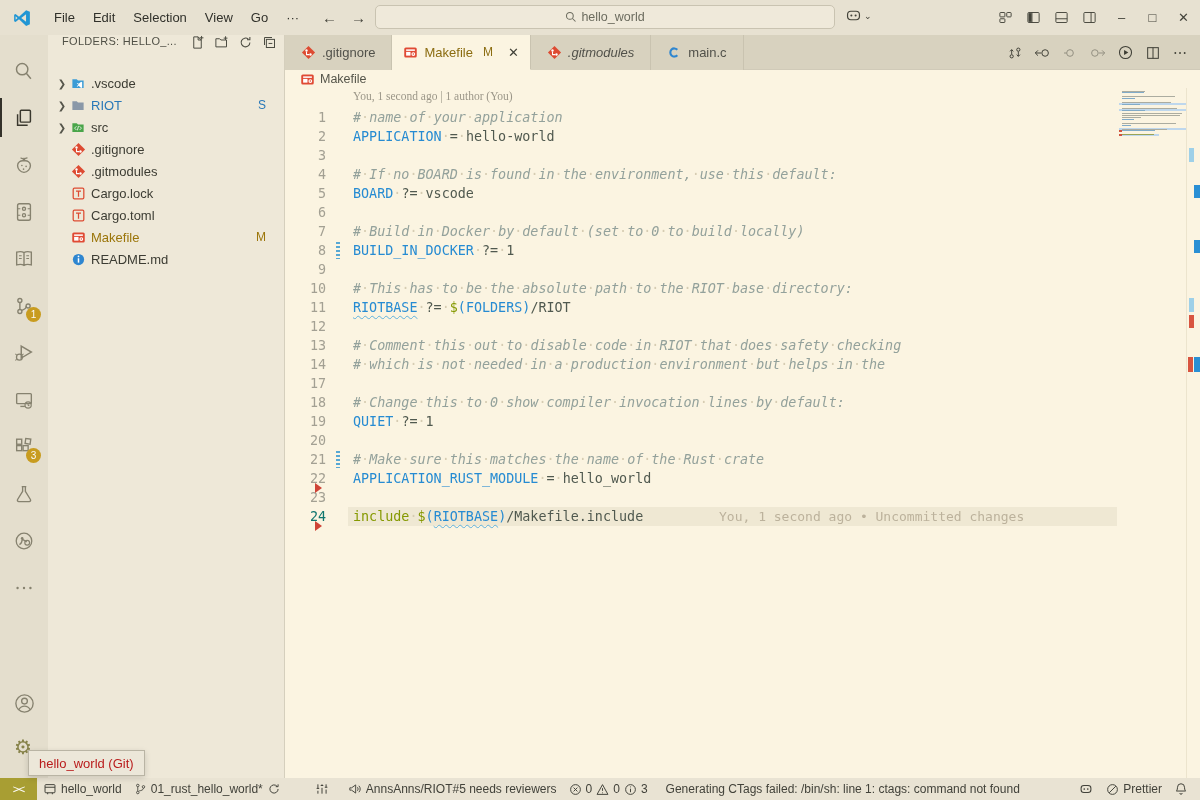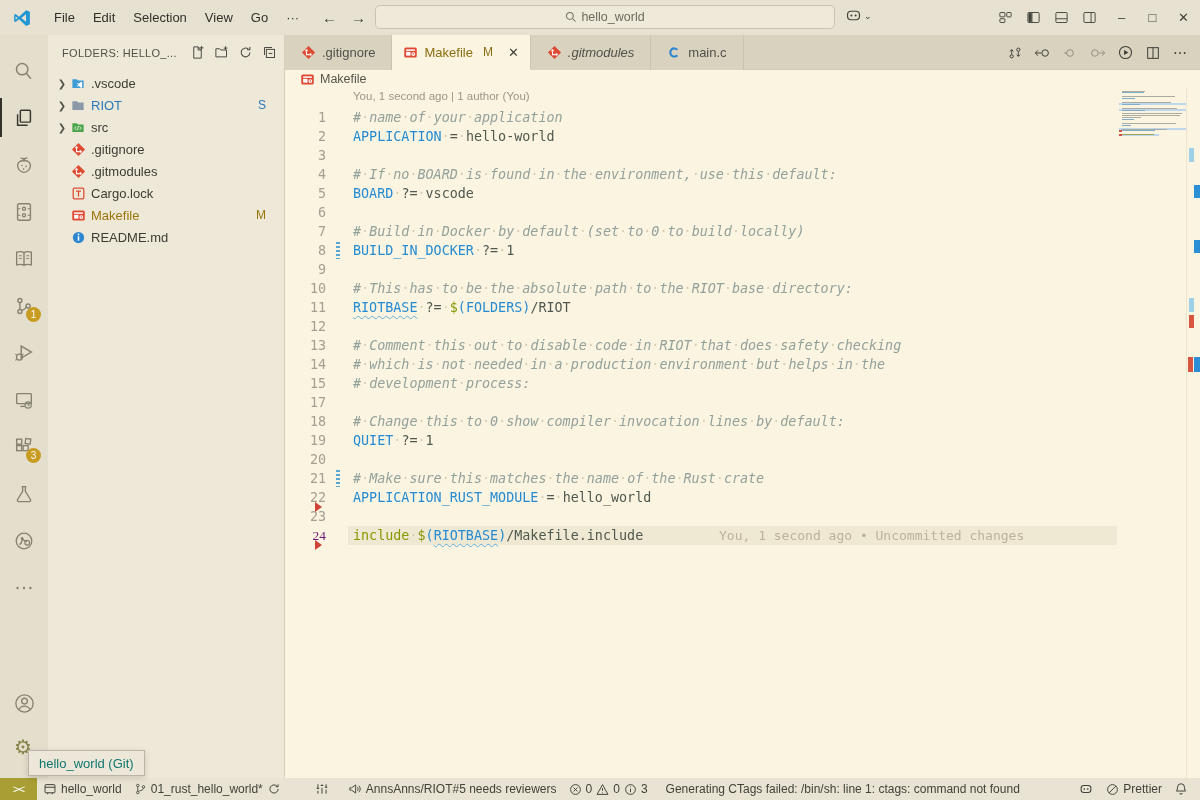--- a/index.html
+++ b/index.html
@@ -21,41 +21,41 @@
 
 .activitybar{width:48px;background:#e4decd;position:relative;display:flex;flex-direction:column;align-items:center;padding-top:12px}
 .ab-item{width:48px;height:47px;display:flex;align-items:center;justify-content:center;position:relative;opacity:.85}
 .ab-item.active{opacity:1}
 .ab-item.active:before{content:"";position:absolute;left:0;top:4px;bottom:4px;width:2px;background:#33312a}
 .ab-badge{position:absolute;right:7px;bottom:7px;min-width:15px;height:15px;border-radius:8px;background:#c49102;color:#fff;font-size:10px;display:flex;align-items:center;justify-content:center;padding:0 3px}
 .ab-bottom{position:absolute;bottom:4px;left:0;width:48px;display:flex;flex-direction:column;align-items:center}
 .gear-glyph{font-size:20px;color:#87834a;line-height:1}
 
 .sidebar{width:237px;background:#eee8d8;border-right:1px solid #d5cfbd;position:relative;font-size:13px}
-.sb-header{display:flex;align-items:center;height:35px;padding-left:14px;color:#505046}
+.sb-header{display:flex;height:35px;padding-left:14px;color:#505046}
 .sb-title{font-size:11px;color:#505046;letter-spacing:.3px}
 .sb-actions{display:flex;gap:9px;margin-left:13px}
 .tree{margin-top:2px}
 .tree-row{height:22px;display:flex;align-items:center;position:relative;padding-left:6px}
 .tree-row .chev{width:16px;color:#55554b;font-size:10px;text-align:center;flex:none}
 .tree-row .ticon{width:16px;height:16px;margin-right:5px;flex:none;display:flex;align-items:center;justify-content:center}
 .tree-row .tlabel{white-space:nowrap}
 .tree-row .tbadge{position:absolute;right:18px;font-size:12px}
 
 .editor-col{flex:1;display:flex;flex-direction:column;position:relative;background:#fbf4e1}
 .tabbar{height:35px;background:#d8d2bf;display:flex;position:relative;border-bottom:1px solid #d0cab8;flex:none}
 .tab{height:35px;display:flex;align-items:center;padding:0 16px;gap:6px;border-right:1px solid #c9c3b0;background:#d8d2bf;color:#51514a;font-size:13px}
 .tab.active{background:#fbf4e1;color:#8b6c10;border-bottom:1px solid #fbf4e1;margin-bottom:-1px;padding:0 11px}
 .tab .tabm{font-size:12px;margin-left:4px}
 .tab .tabx{margin-left:9px;color:#3f3f36;font-size:13px}
 .editor-actions{position:absolute;right:12px;top:0;height:35px;display:flex;align-items:center;gap:11px}
 .breadcrumb{height:18px;display:flex;align-items:center;padding-left:15px;gap:5px;color:#55554a;font-size:12.5px;flex:none}
 
 .codearea{flex:1;position:relative;font-family:"DejaVu Sans Mono",monospace;font-size:13.4px}
-.codelens{position:absolute;left:68px;top:2px;color:#9b9688;font-size:11.5px;font-family:Liberation Sans, sans-serif}
+.codelens{position:absolute;left:68px;top:2px;color:#9b9688;font-size:11.5px;font-family:Liberation Serif, serif}
 .lines{position:absolute;top:19.5px;left:0;right:0}
 .cline{height:19px;display:flex;position:relative;line-height:19px}
 .gut{width:41px;text-align:right;color:#a3a093;flex:none;position:relative;z-index:2}
 .ccontent{padding-left:27px;white-space:pre;position:relative;z-index:2}
 .tok-c{color:#93a19b;font-style:italic}
 .tok-v{color:#268bd2}
 .tok-vu{color:#268bd2;text-decoration:underline wavy #5eb1dd 1px;text-underline-offset:3px}
 .tok-o{color:#50594f}
 .tok-k{color:#859900}
 .tok-p{color:#268bd2}
@@ -67,21 +67,21 @@
 .minimap{position:absolute;right:14px;top:2px;width:67px;z-index:4}
 .mm-row{position:absolute}
 .ruler{position:absolute;right:0;top:0;width:14px;bottom:0;border-left:1px solid #ece4cd}
 .ruler .mark{position:absolute}
 
 .statusbar{height:22px;background:#e9e3d3;display:flex;align-items:center;font-size:12px;color:#42423a;position:relative}
 .st-item{display:flex;align-items:center;gap:4px;padding:0 6px;height:22px}
 .st-remote{background:#a89e33;color:#fff;width:37px;justify-content:center;padding:0;font-size:11.5px;letter-spacing:-1px}
 .st-right{position:absolute;right:6px;display:flex;align-items:flex-end}
 
-.tooltip{position:absolute;left:28px;top:750px;height:26px;background:#ece7d9;border:1px solid #b9b4a4;box-shadow:0 2px 6px rgba(0,0,0,.15);display:flex;align-items:center;padding:0 10px;font-size:13px;color:#0f766e;z-index:10}
+.tooltip{position:absolute;left:28px;top:750px;height:26px;background:#ece7d9;border:1px solid #b9b4a4;box-shadow:0 2px 6px rgba(0,0,0,.15);display:flex;align-items:center;padding:0 10px;font-size:13px;color:#b91c1c;z-index:10}
 .gear-peek{position:absolute;left:14px;top:737px;z-index:5}
 </style>
 </head>
 <body>
 
 <div class="titlebar">
   <svg class="logo" width="18" height="18" viewBox="0 0 24 24">
       <path fill="#2196d4" d="M17.5 1.5 8 10.2 3.4 6.7 1.5 7.6v8.8l1.9.9L8 13.8l9.5 8.7 5-2.1V3.6zM17.4 7v10L11 12zM3.5 9.7l2.6 2.3-2.6 2.3z"></path>
     </svg>
   <div class="menus" id="menus">
@@ -338,20 +338,30 @@
               <rect x="3.5" y="3.5" width="17" height="17" rx="2" fill="none" stroke="#dd4b32" stroke-width="2"></rect>
               <path d="M8 8h8M12 8v9" stroke="#dd4b32" stroke-width="2"></path>
             </svg>
           </span>
           <span class="tlabel">Cargo.lock</span>
         </div>
         <div class="tree-row">
           <span class="chev"></span>
           <span class="ticon">
             <svg width="15" height="15" viewBox="0 0 24 24">
+              <rect x="3.5" y="3.5" width="17" height="17" rx="2" fill="none" stroke="#dd4b32" stroke-width="2"></rect>
+              <path d="M8 8h8M12 8v9" stroke="#dd4b32" stroke-width="2"></path>
+            </svg>
+          </span>
+          <span class="tlabel">Cargo.toml</span>
+        </div>
+        <div class="tree-row">
+          <span class="chev"></span>
+          <span class="ticon">
+            <svg width="15" height="15" viewBox="0 0 24 24">
               <rect x="2" y="4" width="20" height="16" rx="2.5" fill="#e04a34"></rect>
               <rect x="5" y="7" width="14" height="2.4" fill="#fff"></rect>
               <rect x="5" y="11" width="7" height="6" fill="#fff"></rect>
               <circle cx="16.5" cy="14.5" r="3" fill="#fff"></circle>
               <circle cx="16.5" cy="14.5" r="1.2" fill="#e04a34"></circle>
             </svg>
           </span>
           <span class="tlabel" style="color: rgb(155, 117, 9);">Makefile</span>
           <span class="tbadge" style="color: rgb(155, 117, 9);">M</span>
         </div>
@@ -528,24 +538,20 @@
           </div>
           <div class="cline">
             <div class="gut">13</div>
             <div class="ccontent"><span class="tok-c">#</span><span class="ws">·</span><span class="tok-c">Comment</span><span class="ws">·</span><span class="tok-c">this</span><span class="ws">·</span><span class="tok-c">out</span><span class="ws">·</span><span class="tok-c">to</span><span class="ws">·</span><span class="tok-c">disable</span><span class="ws">·</span><span class="tok-c">code</span><span class="ws">·</span><span class="tok-c">in</span><span class="ws">·</span><span class="tok-c">RIOT</span><span class="ws">·</span><span class="tok-c">that</span><span class="ws">·</span><span class="tok-c">does</span><span class="ws">·</span><span class="tok-c">safety</span><span class="ws">·</span><span class="tok-c">checking</span></div>
           </div>
           <div class="cline">
             <div class="gut">14</div>
             <div class="ccontent"><span class="tok-c">#</span><span class="ws">·</span><span class="tok-c">which</span><span class="ws">·</span><span class="tok-c">is</span><span class="ws">·</span><span class="tok-c">not</span><span class="ws">·</span><span class="tok-c">needed</span><span class="ws">·</span><span class="tok-c">in</span><span class="ws">·</span><span class="tok-c">a</span><span class="ws">·</span><span class="tok-c">production</span><span class="ws">·</span><span class="tok-c">environment</span><span class="ws">·</span><span class="tok-c">but</span><span class="ws">·</span><span class="tok-c">helps</span><span class="ws">·</span><span class="tok-c">in</span><span class="ws">·</span><span class="tok-c">the</span></div>
           </div>
           <div class="cline">
-            <div class="gut">15</div>
-            <div class="ccontent"><span class="tok-c">#</span><span class="ws">·</span><span class="tok-c">development</span><span class="ws">·</span><span class="tok-c">process:</span></div>
-          </div>
-          <div class="cline">
             <div class="gut">17</div>
             <div class="ccontent"></div>
           </div>
           <div class="cline">
             <div class="gut">18</div>
             <div class="ccontent"><span class="tok-c">#</span><span class="ws">·</span><span class="tok-c">Change</span><span class="ws">·</span><span class="tok-c">this</span><span class="ws">·</span><span class="tok-c">to</span><span class="ws">·</span><span class="tok-c">0</span><span class="ws">·</span><span class="tok-c">show</span><span class="ws">·</span><span class="tok-c">compiler</span><span class="ws">·</span><span class="tok-c">invocation</span><span class="ws">·</span><span class="tok-c">lines</span><span class="ws">·</span><span class="tok-c">by</span><span class="ws">·</span><span class="tok-c">default:</span></div>
           </div>
           <div class="cline">
             <div class="gut">19</div>
             <div class="ccontent"><span class="tok-v">QUIET</span><span class="ws">·</span><span class="tok-o">?=</span><span class="ws">·</span><span class="tok-o">1</span></div>
@@ -563,21 +569,21 @@
             <div class="gut">22</div>
             <div class="ccontent"><span class="tok-v">APPLICATION_RUST_MODULE</span><span class="ws">·</span><span class="tok-o">=</span><span class="ws">·</span><span class="tok-o">hello_world</span></div>
             <div class="gut-del"></div>
           </div>
           <div class="cline">
             <div class="gut">23</div>
             <div class="ccontent"></div>
           </div>
           <div class="cline">
             <div class="curline-band"></div>
-            <div class="gut" style="color: #701a75; font-family: Liberation Serif, serif;">24</div>
+            <div class="gut" style="color: #0f766e;">24</div>
             <div class="ccontent"><span class="tok-k">include</span><span class="ws">·</span><span class="tok-k">$</span><span class="tok-p">(</span><span class="tok-vu">RIOTBASE</span><span class="tok-p">)</span><span class="tok-o">/Makefile.include</span></div>
             <div class="gut-del"></div>
             <div class="blame">You, 1 second ago • Uncommitted changes</div>
           </div>
         </div>
       <div class="minimap" id="minimap">
           <div class="mm-row" style="top: 0.5px; left: 3px; width: 22.88px; height: 1px; background: rgb(171, 172, 160);"></div>
           <div class="mm-row" style="top: 2.4px; left: 3px; width: 22px; height: 1px; background: rgb(129, 171, 201);"></div>
           <div class="mm-row" style="top: 6.2px; left: 3px; width: 52.8px; height: 1px; background: rgb(171, 172, 160);"></div>
           <div class="mm-row" style="top: 8.1px; left: 3px; width: 13.2px; height: 1px; background: rgb(129, 171, 201);"></div>

